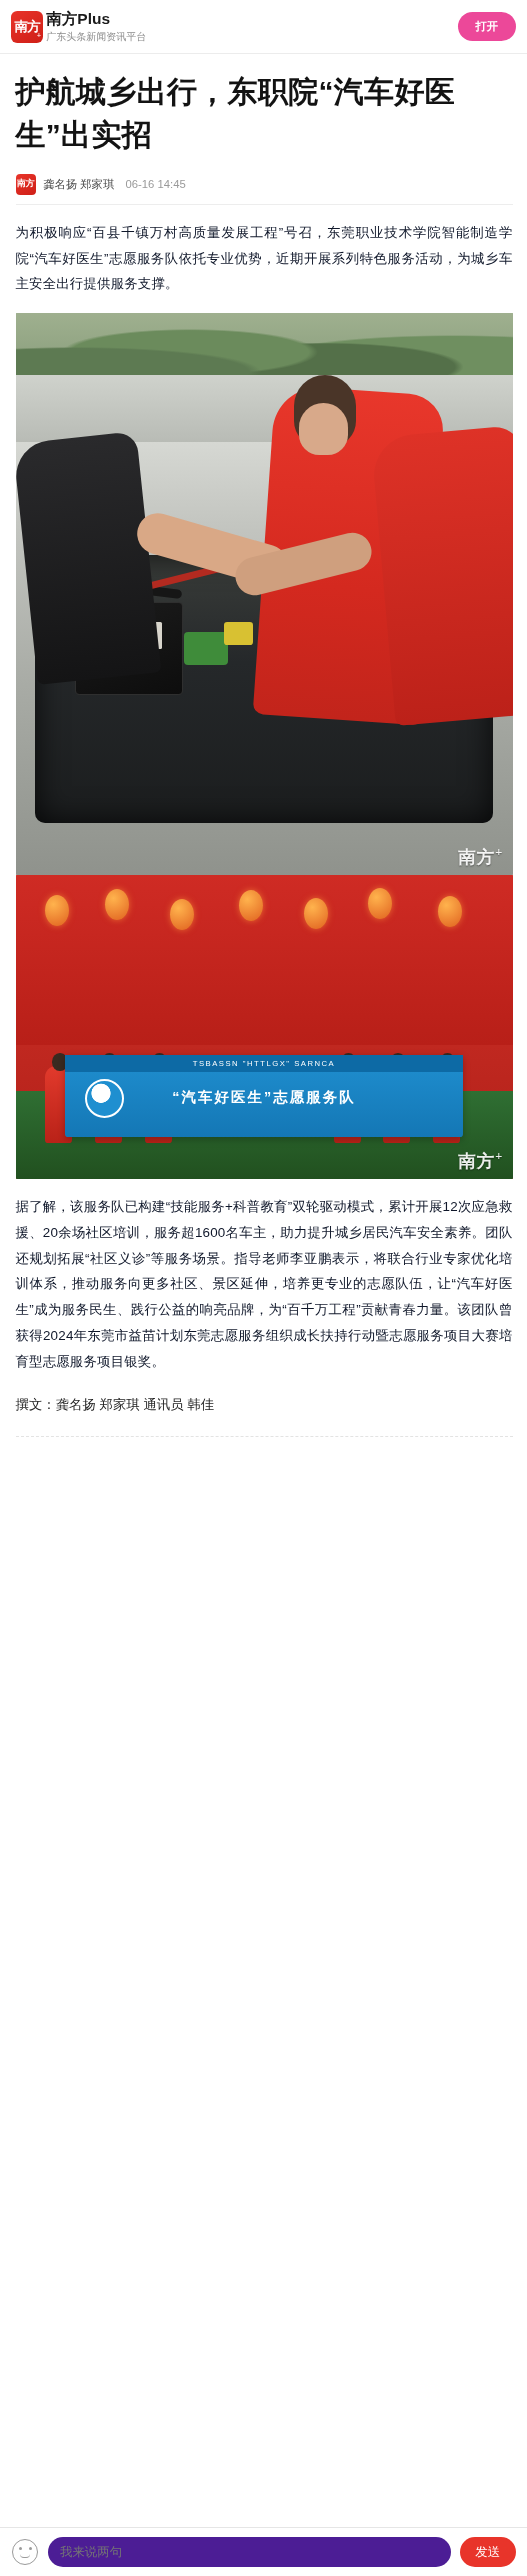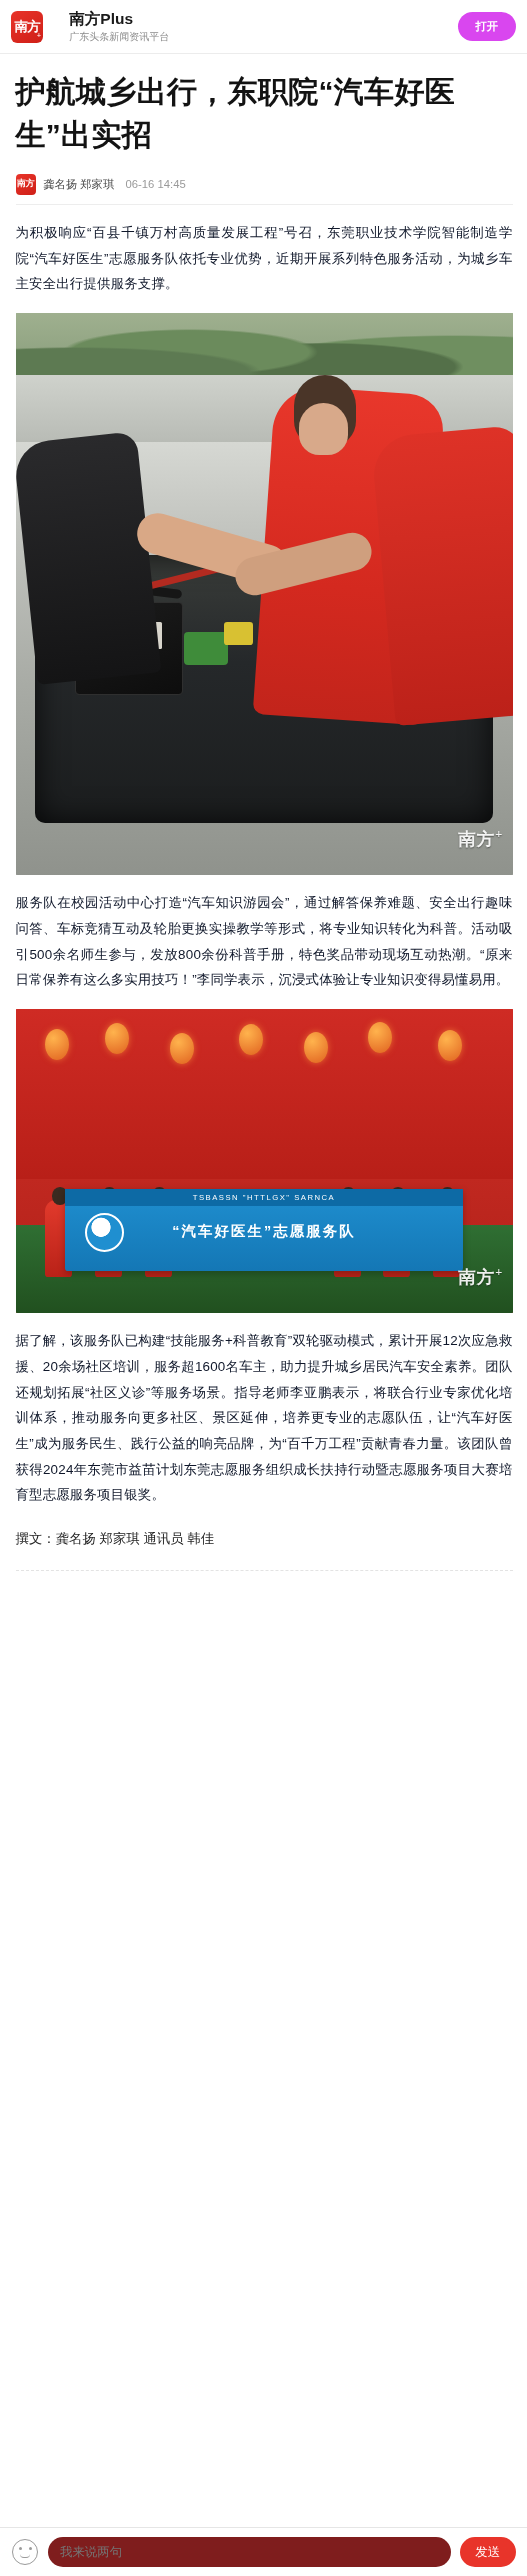--- a/index.html
+++ b/index.html
@@ -32,30 +32,30 @@
     display:flex; align-items:center; justify-content:center;
     font-size: 13.4px; font-weight: bold;
     letter-spacing: -0.5px;
     flex: 0 0 auto;
     position: relative;
     font-family: "Liberation Serif", serif;
   }
   .app-logo .plus {
     position:absolute; right:2.6px; bottom:2.1px; font-size:7.7px; font-weight:bold;
   }
-  .app-titles { margin-left: 26px; flex: 1 1 auto; }
+  .app-titles { margin-left: 3px; flex: 1 1 auto; }
   .app-title {
     font-size: 15.5px; color: #1a1a1a; font-weight: bold; line-height: 1.2;
   }
   .app-subtitle {
     font-size: 10px; color: #8c8c8c; margin-top: 3.1px; line-height: 1.2;
   }
   .open-btn {
     flex: 0 0 auto;
-    background: #d946ef;
+    background: #ec4899;
     color: #fff;
     border: none;
     border-radius: 15.5px;
     font-size: 11.3px;
     padding: 6.7px 17.5px;
     font-weight: bold;
     cursor: pointer;
   }
 
   
@@ -102,21 +102,21 @@
 
   
   .photo {
     position: relative;
     width: 100%;
     overflow: hidden;
     border-radius: 1px;
   }
   .photo-watermark {
     position: absolute;
-    right: 9.3px; bottom: 24px;
+    right: 9.3px; bottom: 6px;
     color: rgba(255,255,255,0.92);
     font-size: 17.5px;
     font-weight: bold;
     font-family: "Liberation Serif", serif;
     text-shadow: 0 0.5px 1.5px rgba(0,0,0,.45);
     letter-spacing: 1px;
   }
   .photo-watermark .plus { font-size: 12.4px; vertical-align: super; }
 
   .photo1 {
@@ -314,21 +314,21 @@
   .emoji-btn::before { left:5.7px; }
   .emoji-btn::after { right:5.7px; }
   .emoji-mouth {
     position:absolute; left:6.2px; bottom:5.7px; width:10.3px; height:4.6px;
     border-bottom: 1.5px solid #9a9a9a; border-radius: 0 0 6.2px 6.2px;
   }
   .comment-input {
     flex: 1 1 auto;
     height: 30px;
     border-radius: 15px;
-    background: #7f1d1d;
+    background: #4c1d95;
     border: none;
     padding: 0 12.4px;
     font-size: 12.4px;
     color: #9b9b9b;
     font-family: "Liberation Sans", sans-serif;
   }
   .send-btn {
     flex: 0 0 auto;
     background: #e8342a; color:#fff; border:none;
     border-radius: 15px; height: 30px; padding: 0 15.5px;
@@ -380,21 +380,20 @@
     <div class="p1-layer p1-student-red-head"></div>
     <div class="p1-layer p1-student-red-face"></div>
     <div class="p1-layer p1-student-red2"></div>
     <div class="p1-layer p1-arm1"></div>
     <div class="p1-layer p1-arm2"></div>
     <div class="photo-watermark">
       <span>南方</span><span class="plus">+</span>
     </div>
   </div>
 
-  <p class="para">服务队在校园活动中心打造“汽车知识游园会”，通过解答保养难题、安全出行趣味问答、车标竞猜互动及轮胎更换实操教学等形式，将专业知识转化为科普。活动吸引500余名师生参与，发放800余份科普手册，特色奖品带动现场互动热潮。“原来日常保养有这么多实用技巧！”李同学表示，沉浸式体验让专业知识变得易懂易用。</p>
 
 
   <div class="photo photo2">
     <div class="p2-wall"></div>
     <div class="p2-lantern" style="left:6%;  top:20.6px;"></div>
     <div class="p2-lantern" style="left:18%; top:14.4px;"></div>
     <div class="p2-lantern" style="left:31%; top:24px;"></div>
     <div class="p2-lantern" style="left:45%; top:15.5px;"></div>
     <div class="p2-lantern" style="left:58%; top:23px;"></div>
     <div class="p2-lantern" style="left:71%; top:13.4px;"></div>

